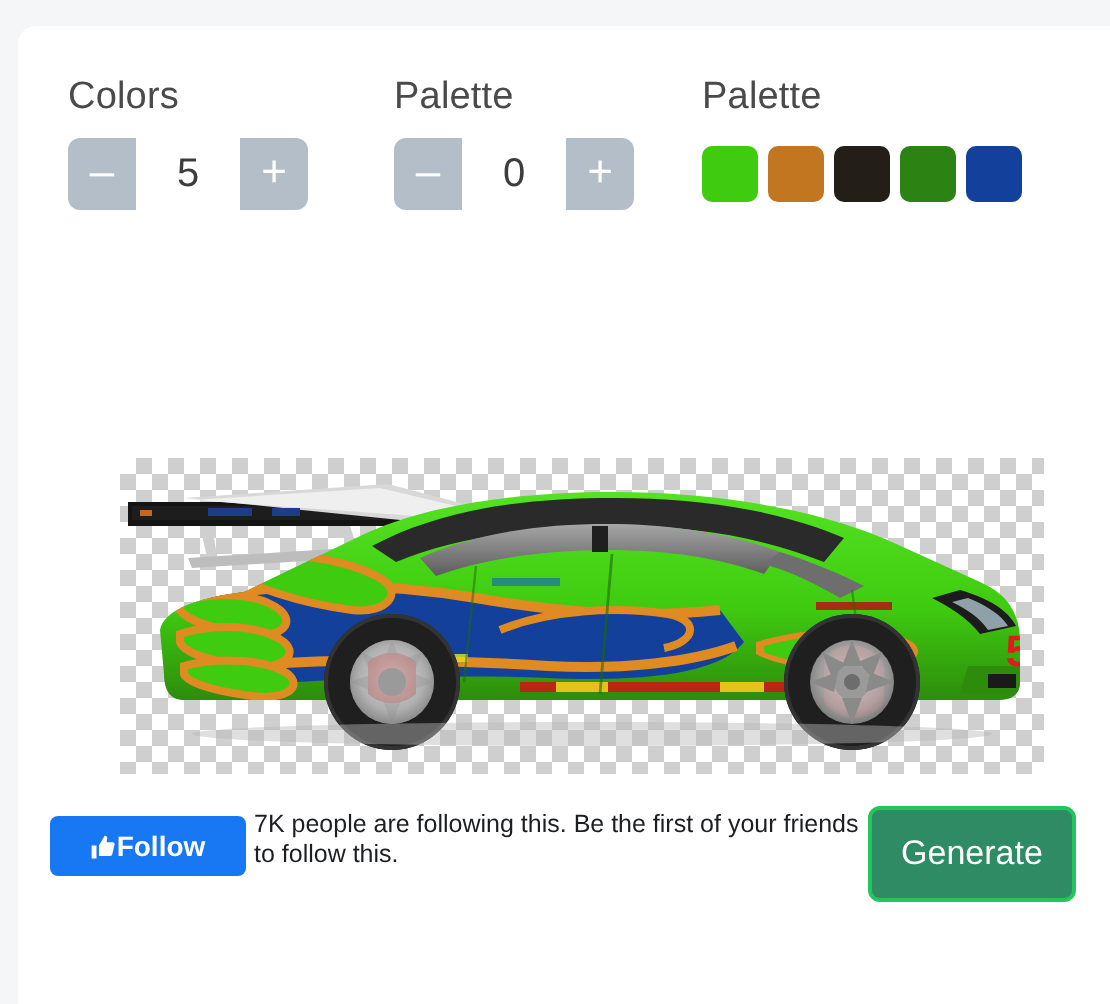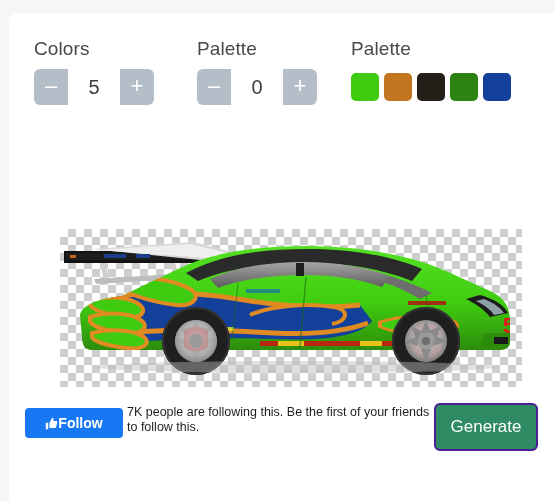--- a/index.html
+++ b/index.html
@@ -165,21 +165,21 @@
     line-height: 15px;
     color: #1c1e21;
   }
   .generate-btn {
     position: absolute;
     left: 425px;
     top: 6px;
     width: 104px;
     height: 48px;
     background: #2e8b63;
-    border: 2px solid #4c1d95;
+    border: 2px solid #22c55e;
     border-radius: 6px;
     color: #ffffff;
     font-size: 17px;
     font-family: "Liberation Sans", sans-serif;
     cursor: pointer;
     display: flex;
     align-items: center;
     justify-content: center;
     box-sizing: border-box;
   }

